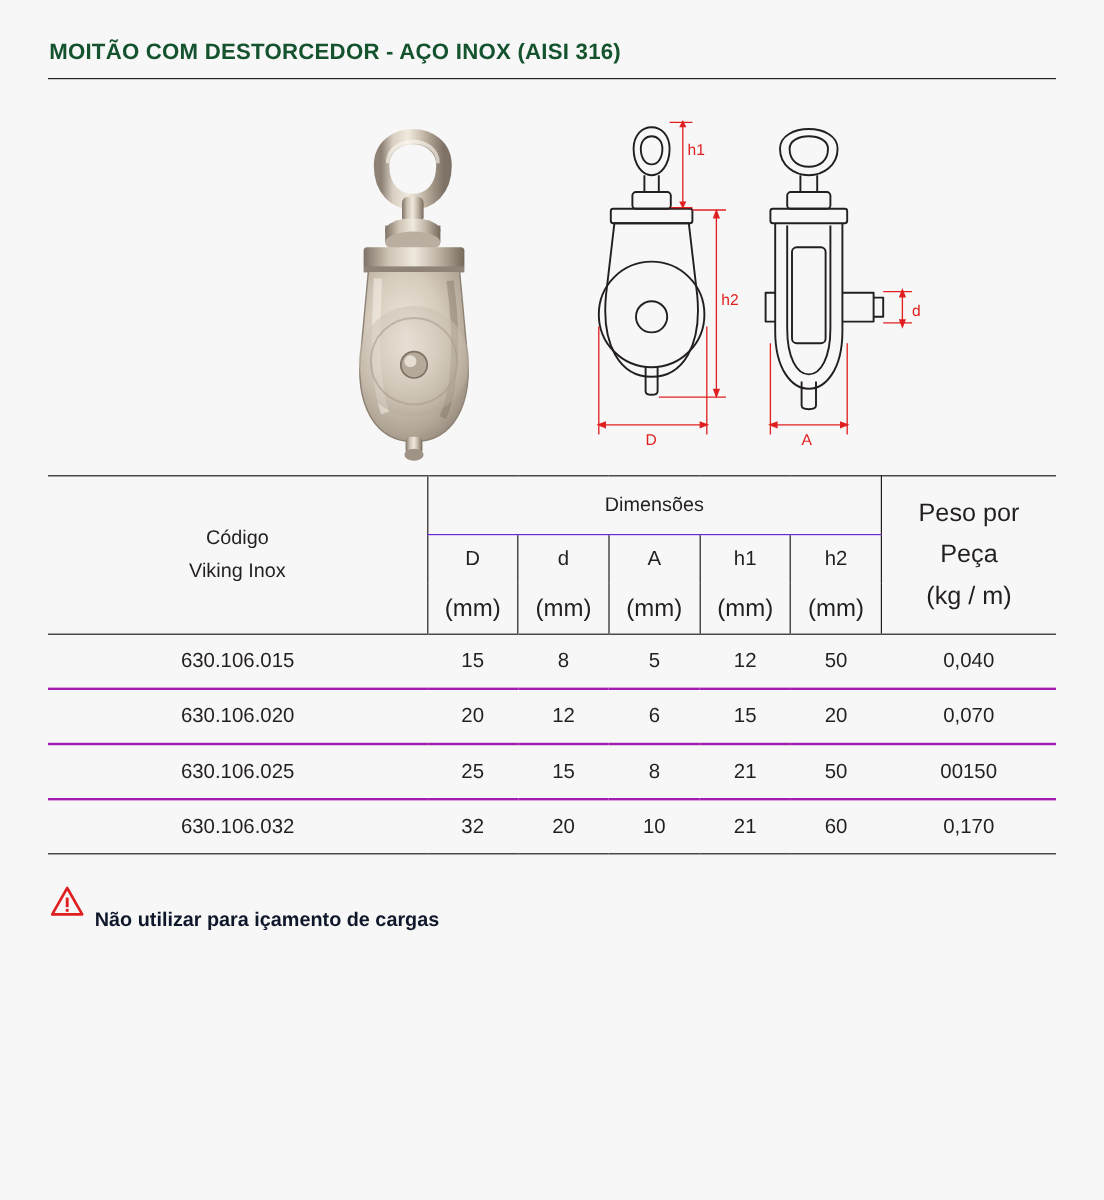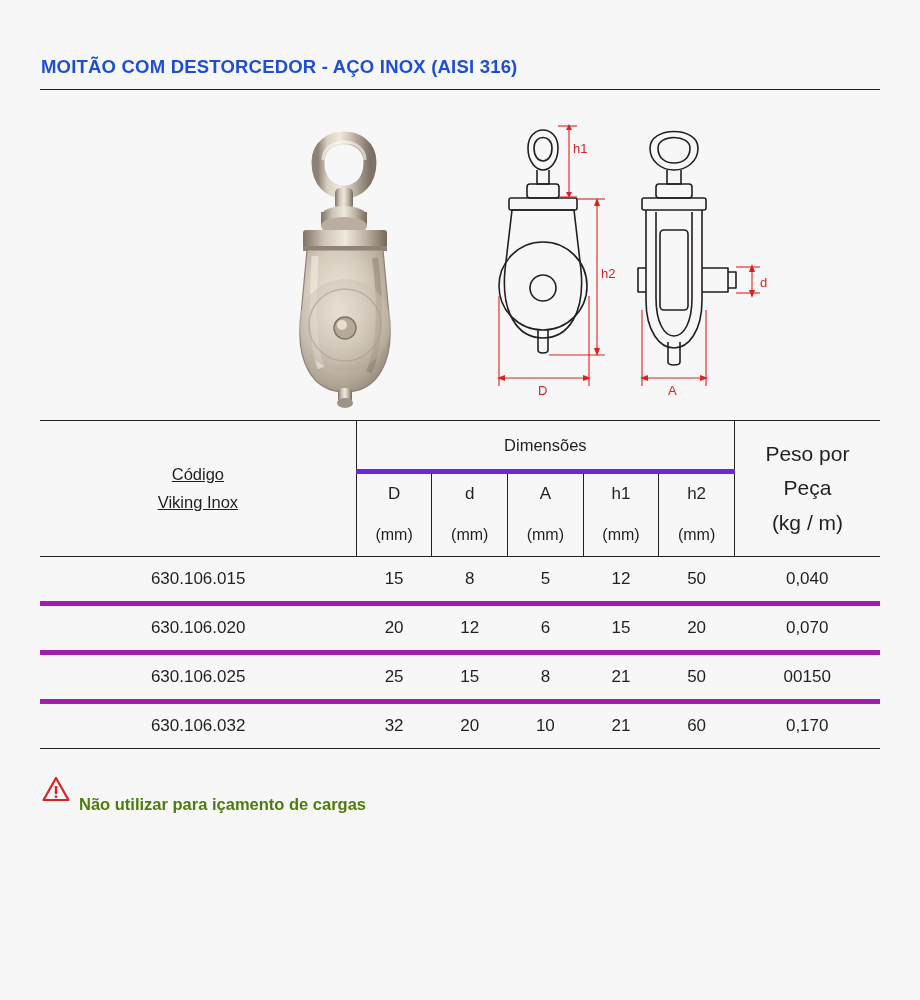--- a/index.html
+++ b/index.html
@@ -19,23 +19,23 @@
     width: 920px;
     height: 1000px;
     position: relative;
     box-sizing: border-box;
     padding: 0 40px;
   }
   .title {
     font-size: 18.5px;
     font-weight: bold;
     letter-spacing: 0.2px;
-    padding-top: 56px;
+    padding-top: 32px;
     padding-left: 1px;
-    color: #1d4ed8;
+    color: #14532d;
   }
   .title-rule {
     margin-top: 11px;
     border-top: 1.6px solid #231f20;
     width: 840px;
   }
   
   .figures {
     position: relative;
     height: 330px;
@@ -75,68 +75,67 @@
     font-size: 16.5px;
     color: #231f20;
   }
   table.spec td, table.spec th {
     text-align: center;
     font-weight: normal;
     padding: 0;
   }
   .top-border { border-top: 1.6px solid #231f20; }
   .bot-border { border-bottom: 1.6px solid #231f20; }
-  .thin-bot { border-bottom: 5px solid #6d28d9; }
+  .thin-bot { border-bottom: 1px solid #6d28d9; }
   .vline-l { border-left: 1px solid #231f20; }
   .vline-r { border-right: 1px solid #231f20; }
 
   .hdr-code {
     width: 318px;
     line-height: 1.65;
     font-size: 16.5px;
-    text-decoration: underline;
   }
   .hdr-dim {
     font-size: 16.5px;
     height: 48px;
   }
   .hdr-peso {
     width: 146px;
     line-height: 1.65;
     font-size: 21px;
   }
   .sub-letter {
     height: 40px;
     font-size: 17px;
     width: 75px;
   }
   .sub-unit {
     height: 42px;
-    font-size: 16px;
+    font-size: 20px;
   }
   .data-row td {
     height: 44px;
     font-size: 17px;
   }
-  .data-row.thin { border-bottom: 5px solid #a21caf; }
+  .data-row.thin { border-bottom: 2px solid #a21caf; }
   .bold-cell { font-weight: bold; }
 
   
   .footnote {
     display: flex;
     align-items: center;
     gap: 9px;
     margin-top: 18px;
     padding-left: 2px;
   }
   .footnote .warn-icon { flex: 0 0 auto; }
   .footnote .warn-text {
     font-size: 16.5px;
     font-weight: bold;
-    color: #4d7c0f;
+    color: #0f172a;
     margin-top: 28px;
   }
   .dim-red { fill: #e02020; font-size: 13px; font-family: "Liberation Sans", sans-serif; }
 </style>
 </head>
 <body>
 
 <div class="page">
 
   <div class="title">MOITÃO COM DESTORCEDOR - AÇO INOX (AISI 316)</div>

